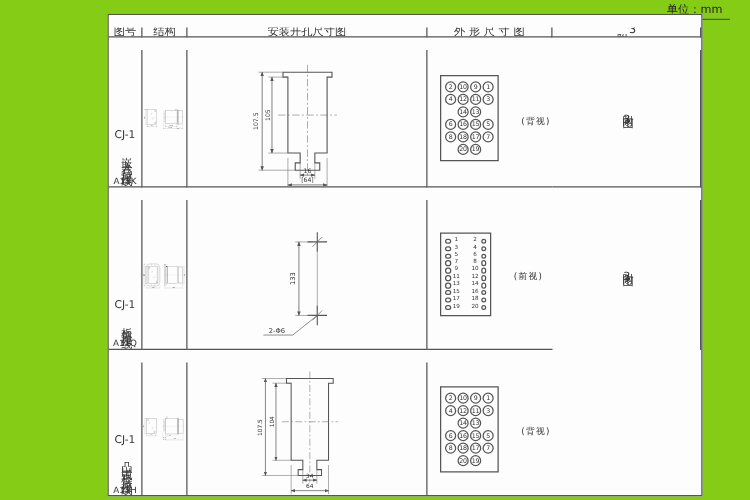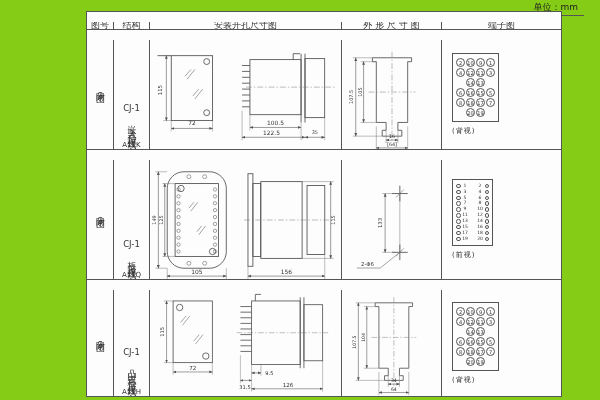--- a/index.html
+++ b/index.html
@@ -34,22 +34,22 @@
   .ext { stroke:#777; stroke-width:0.5; fill:none; }
   .cl  { stroke:#777; stroke-width:0.5; fill:none; stroke-dasharray:6 2 1.5 2; }
   .dim { stroke:#555; stroke-width:0.6; fill:none;
          marker-start:url(#arr); marker-end:url(#arr); }
   text.d { font-size:6px; fill:#333; text-anchor:middle;
            font-family:"DejaVu Sans", sans-serif; }
   text.d5  { font-size:5px; }
   text.d55 { font-size:5.5px; }
 
   
-  .term-wrap { display:flex; flex-direction:column; align-items:flex-start;
-               margin-left:10px; margin-right:auto; }
+  .term-wrap { display:flex; flex-direction:row; align-items:center;
+               margin-left:10px; margin-right:auto;gap:18px; }
   .term-box { border:1px solid #555; padding:4px 3px; background:#fdfdfd;
               display:flex; flex-direction:column; gap:1px; }
   .term-row { display:flex; gap:1px; justify-content:center; }
   .tc { width:9px; height:9px; border:0.8px solid #555; border-radius:50%;
         font-size:5px; line-height:8px; text-align:center; color:#333; }
   .tc.empty { visibility:hidden; }
   .pair-box { border:1px solid #555; padding:4px 3px; background:#fdfdfd;
               display:flex; flex-direction:column; gap:1.4px; }
   .pair-row { display:flex; align-items:center; gap:1px; font-size:4.5px; }
   .pdot { width:4.5px; height:4.5px; border:0.7px solid #555; border-radius:50%; }
@@ -71,21 +71,20 @@
 <div class="page">
 
   <div class="unit">单位：mm</div>
 
   <div class="tbl">
 
     <div class="cell hdr">图号</div>
     <div class="cell hdr">结构</div>
     <div class="cell hdr">安装开孔尺寸图</div>
     <div class="cell hdr">外 形 尺 寸 图</div>
-    <div class="cell hdr cl5">端子图</div>
 
     <div class="cell">
       <div class="vstack">附图3</div>
     </div>
     <div class="cell structure-cell">
       <div class="model">CJ-1</div>
       <div class="vstack">嵌入式后接线</div>
       <div class="code">A11K</div>
     </div>
 

